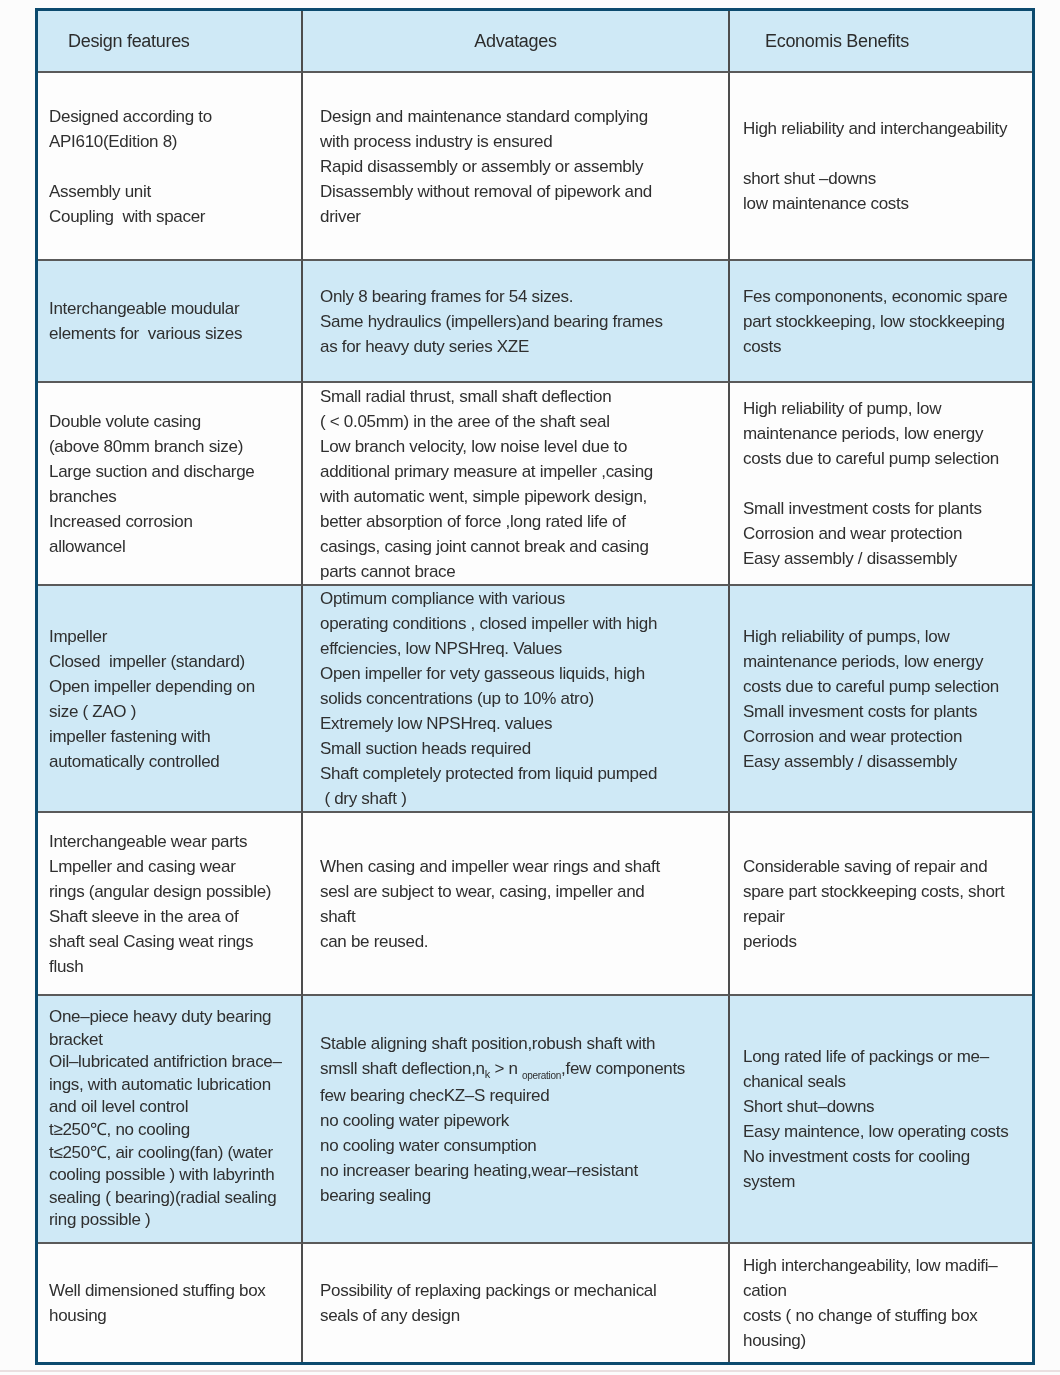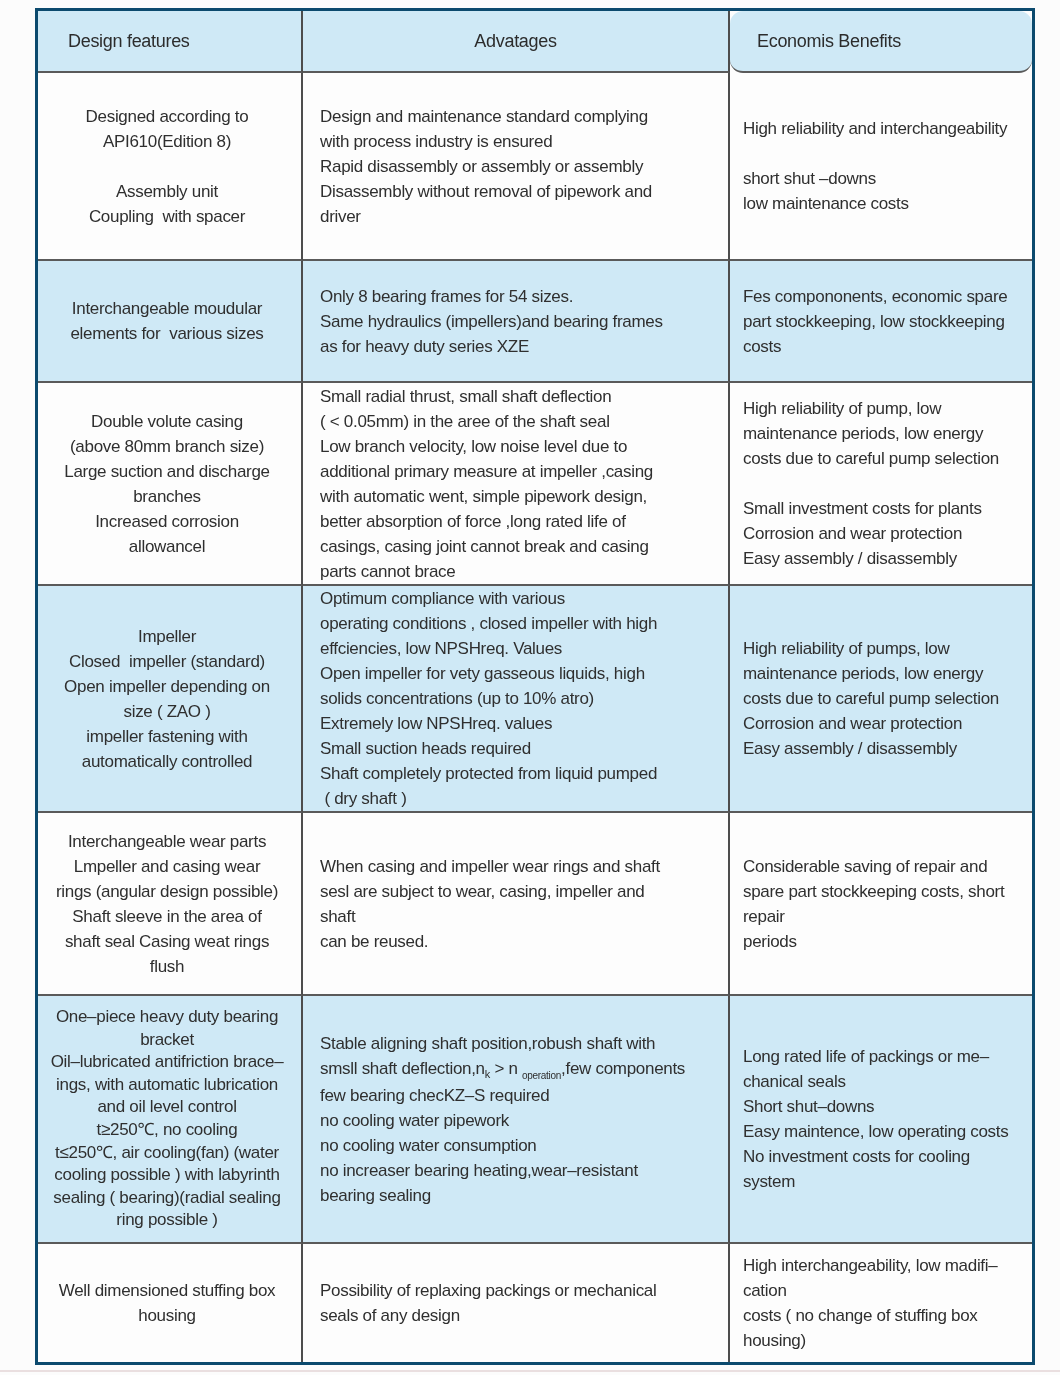--- a/index.html
+++ b/index.html
@@ -36,27 +36,27 @@
     justify-content: center;
     color: #2f2f2f;
     font-size: 17px;
     line-height: 25px;
     letter-spacing: -0.3px;
   }
   .lastcol { border-right: none; }
   .lastrow { border-bottom: none; }
   .blue  { background: #cfe9f6; }
   .white { background: #fdfdfd; }
-  .c0 { padding-left: 11px; padding-right: 16px; text-align: center; }
+  .c0 { padding-left: 11px; padding-right: 16px; }
   .c1 { padding-left: 17px; padding-right: 16px; }
   .c2 { padding-left: 13px; padding-right: 2px; }
   .hcell { font-size: 18px; color: #2c2c2c; }
   .hc0 { padding-left: 30px; }
   .hc1 { align-items: center; text-align: center; padding-left: 0; }
-  .hc2 { padding-left: 27px; border-radius: 13px; }
+  .hc2 { padding-left: 35px; }
   .line { white-space: pre; }
   .tight .line { line-height: 22.6px; }
   .sub {
     font-size: 11px;
     position: relative;
     top: 4px;
   }
   .sub.tiny { font-size: 10px; top: 5px; }
   .bottom-strip {
     position: absolute;
@@ -157,20 +157,21 @@
         <div class="line">solids concentrations (up to 10% atro)</div>
         <div class="line">Extremely low NPSHreq. values</div>
         <div class="line">Small suction heads required</div>
         <div class="line">Shaft completely protected from liquid pumped</div>
         <div class="line"> ( dry shaft )</div>
       </div>
     <div class="cell c2 blue lastcol">
         <div class="line">High reliability of pumps, low</div>
         <div class="line">maintenance periods, low energy</div>
         <div class="line">costs due to careful pump selection</div>
+        <div class="line">Small invesment costs for plants</div>
         <div class="line">Corrosion and wear protection</div>
         <div class="line">Easy assembly / disassembly</div>
       </div>
 
     <div class="cell c0 white">
         <div class="line">Interchangeable wear parts</div>
         <div class="line">Lmpeller and casing wear</div>
         <div class="line">rings (angular design possible)</div>
         <div class="line">Shaft sleeve in the area of</div>
         <div class="line">shaft seal Casing weat rings</div>

